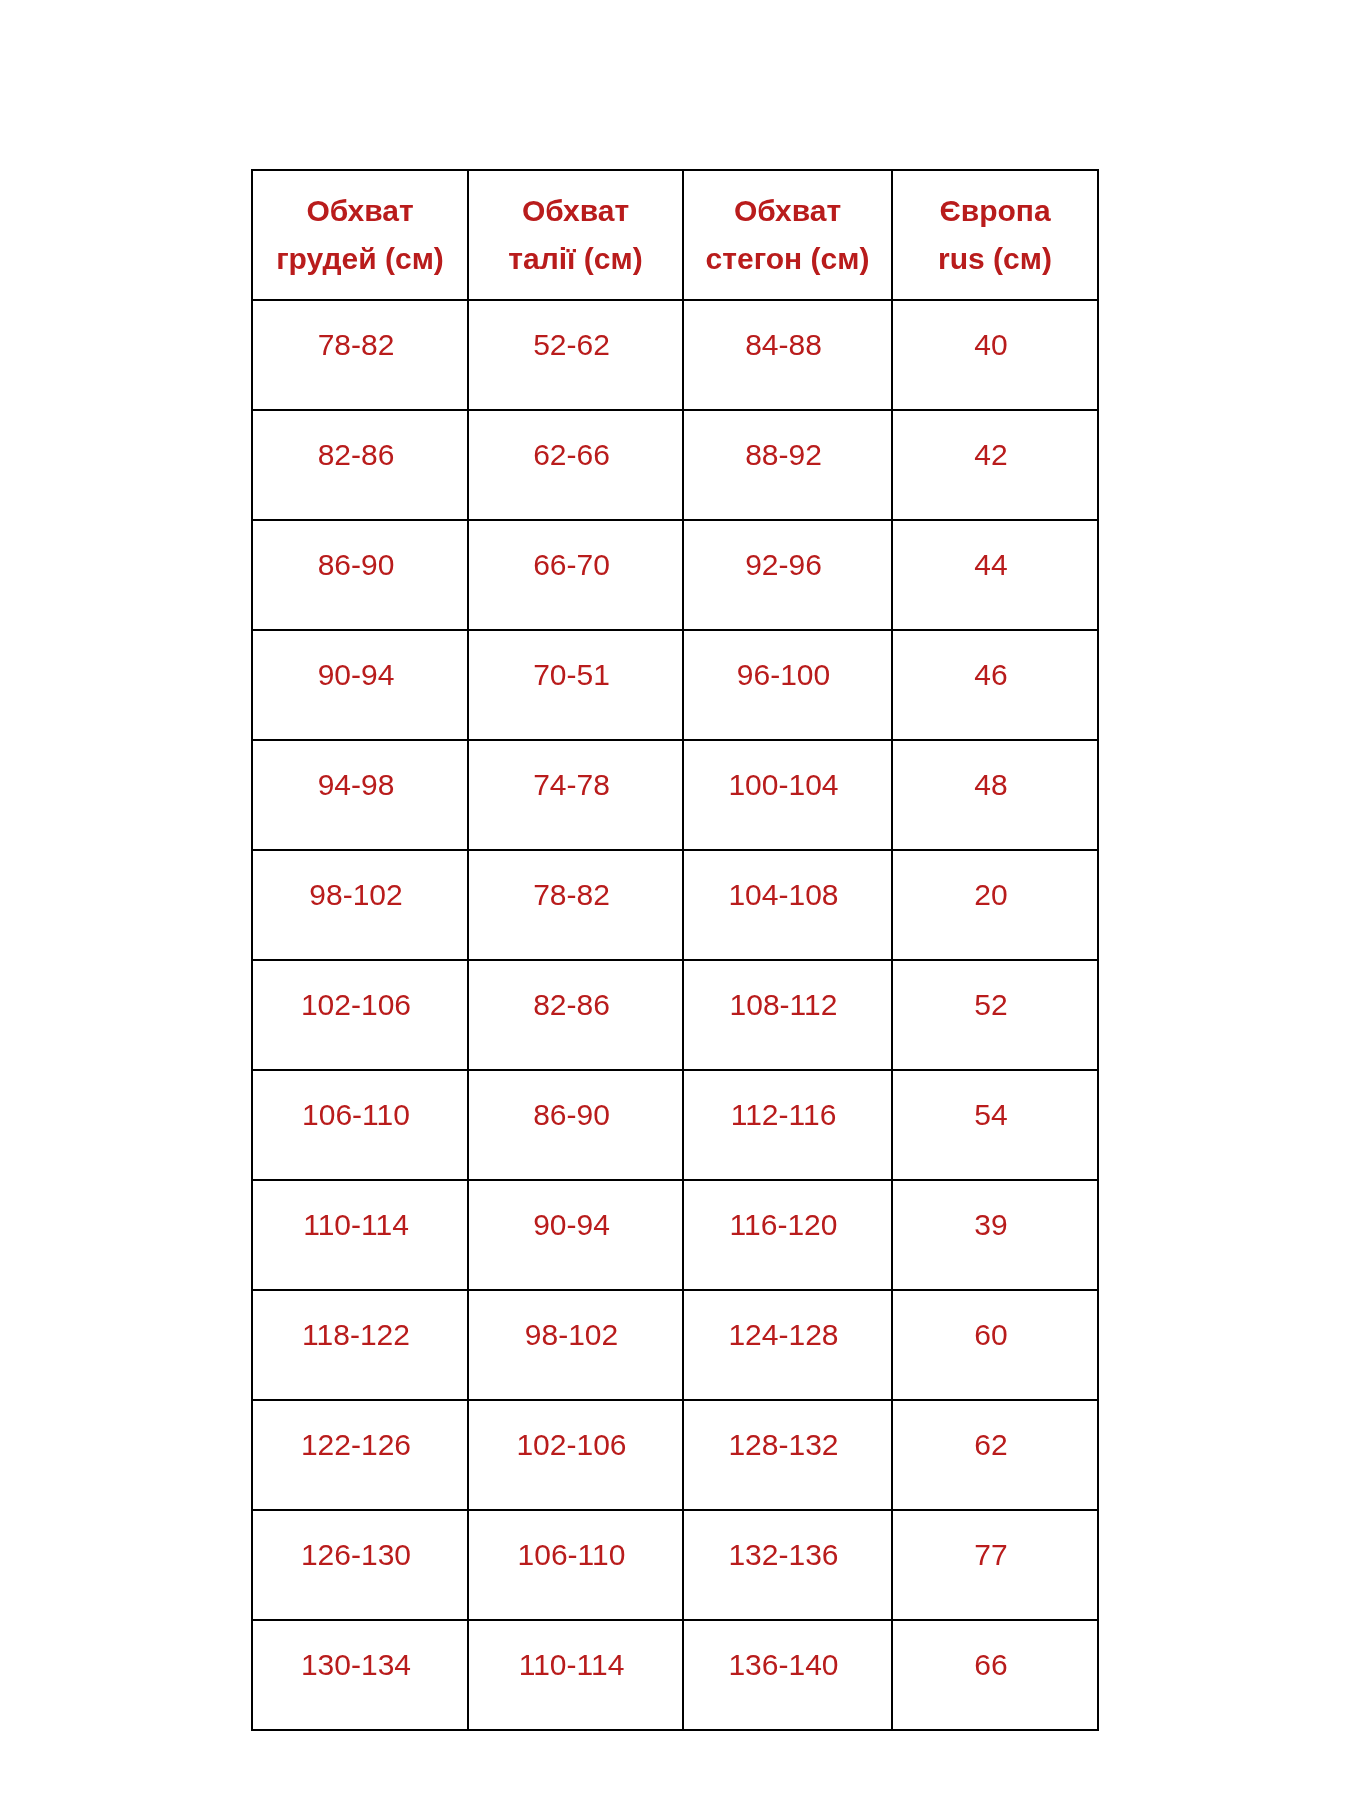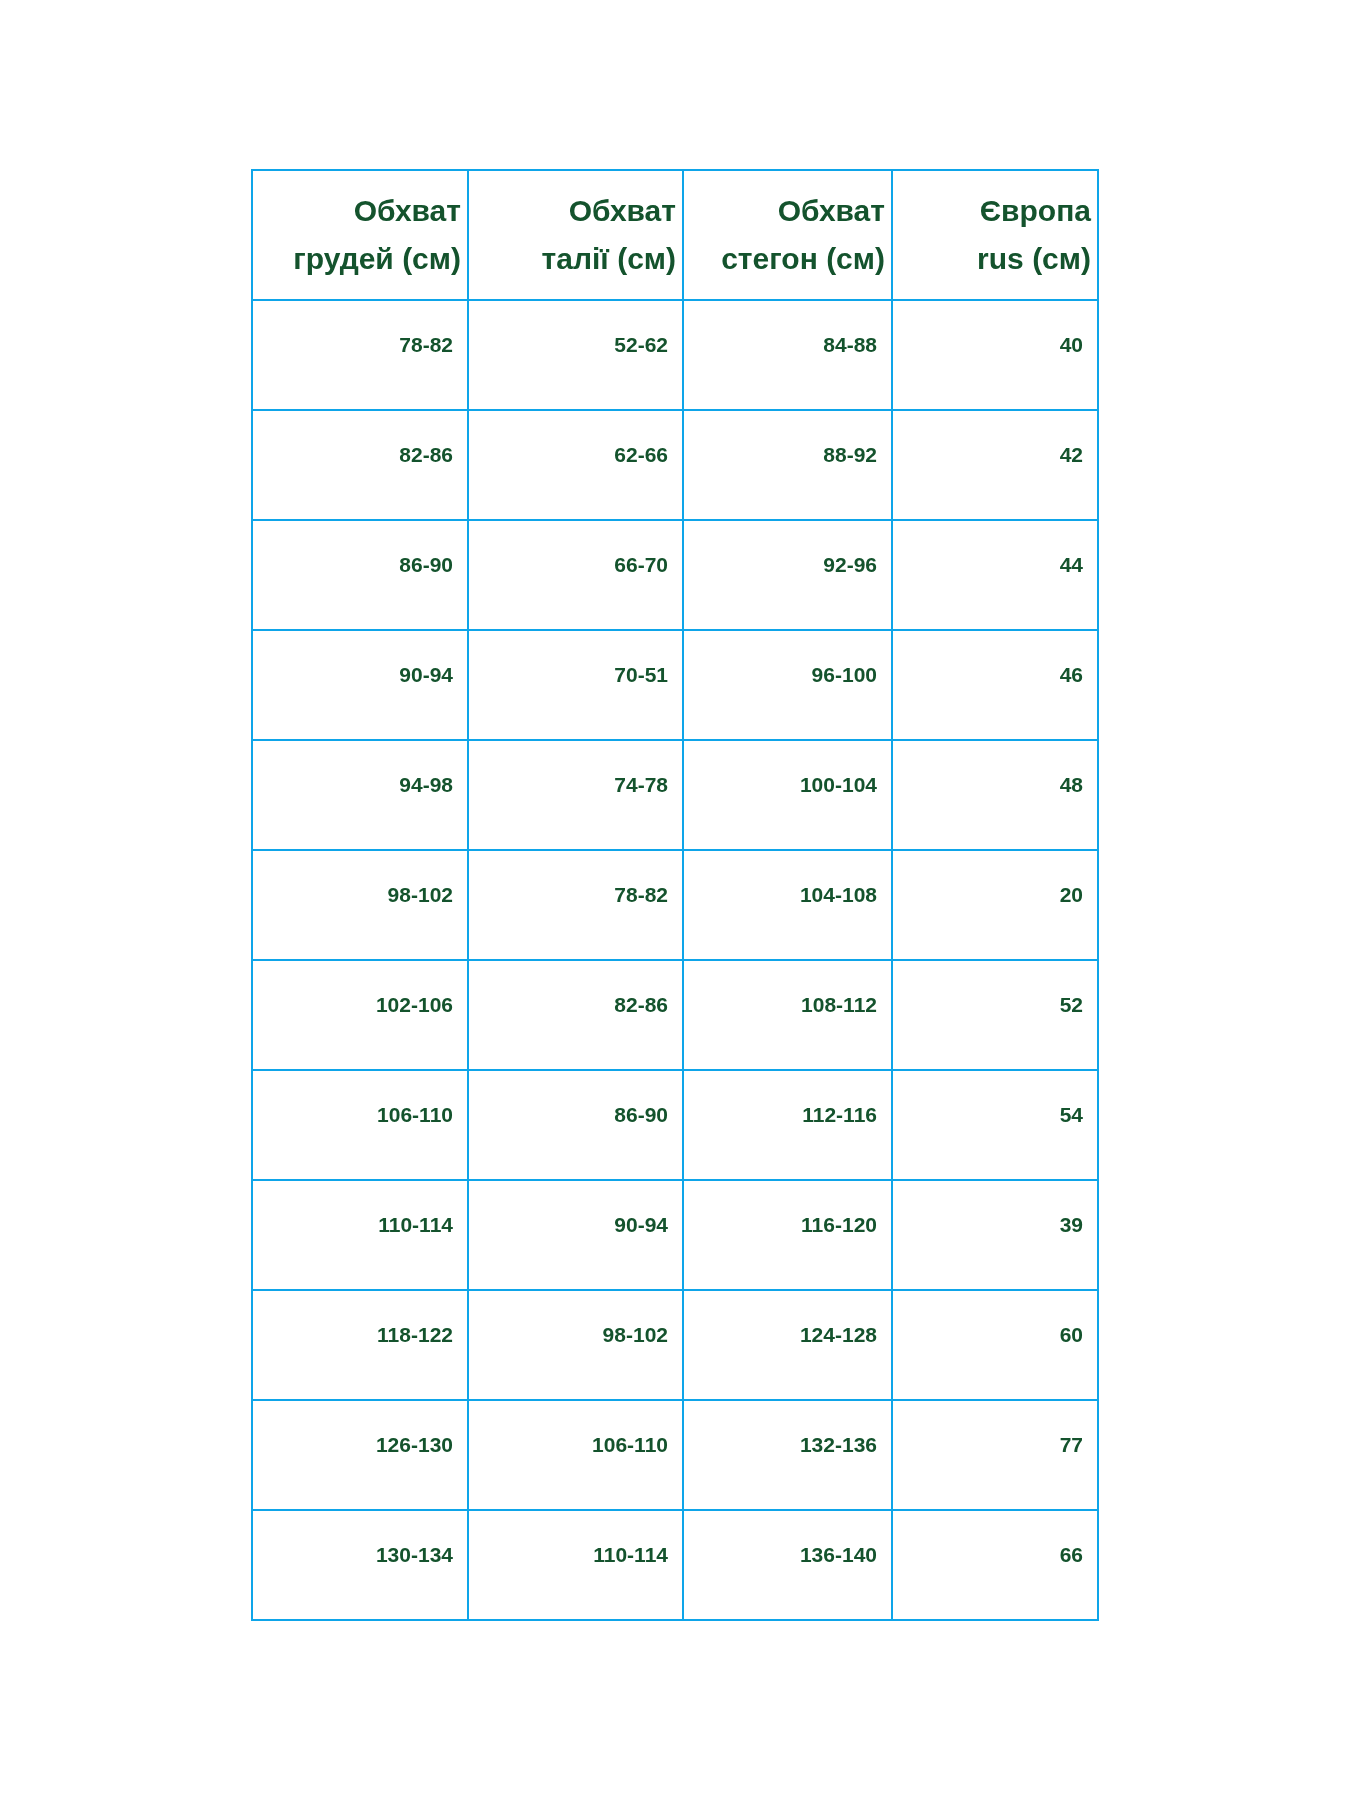--- a/index.html
+++ b/index.html
@@ -17,37 +17,37 @@
     position: absolute;
     left: 251px;
     top: 169px;
     width: 846px;
     border-collapse: collapse;
     table-layout: fixed;
     background: #ffffff;
   }
   .size-table th,
   .size-table td {
-    border: 2px solid #0ea5e9;
-    text-align: right;
-    color: #14532d;
+    border: 2px solid #000000;
+    text-align: center;
+    color: #b91c1c;
     background: #ffffff;
   }
   .size-table th {
     height: 128px;
     font-size: 30px;
     font-weight: 700;
     line-height: 48px;
     vertical-align: middle;
     padding: 0 6px;
   }
   .size-table td {
     height: 88px;
-    font-size: 21px;
-    font-weight: 700;
+    font-size: 30px;
+    font-weight: 400;
     line-height: 34px;
     vertical-align: middle;
     padding: 0 14px 20px 6px;
   }
 </style>
 </head>
 <body>
 
 <table class="size-table">
   <colgroup>
@@ -131,20 +131,26 @@
         <td>116-120</td>
         <td>39</td>
       </tr>
       <tr>
         <td>118-122</td>
         <td>98-102</td>
         <td>124-128</td>
         <td>60</td>
       </tr>
       <tr>
+        <td>122-126</td>
+        <td>102-106</td>
+        <td>128-132</td>
+        <td>62</td>
+      </tr>
+      <tr>
         <td>126-130</td>
         <td>106-110</td>
         <td>132-136</td>
         <td>77</td>
       </tr>
       <tr>
         <td>130-134</td>
         <td>110-114</td>
         <td>136-140</td>
         <td>66</td>

